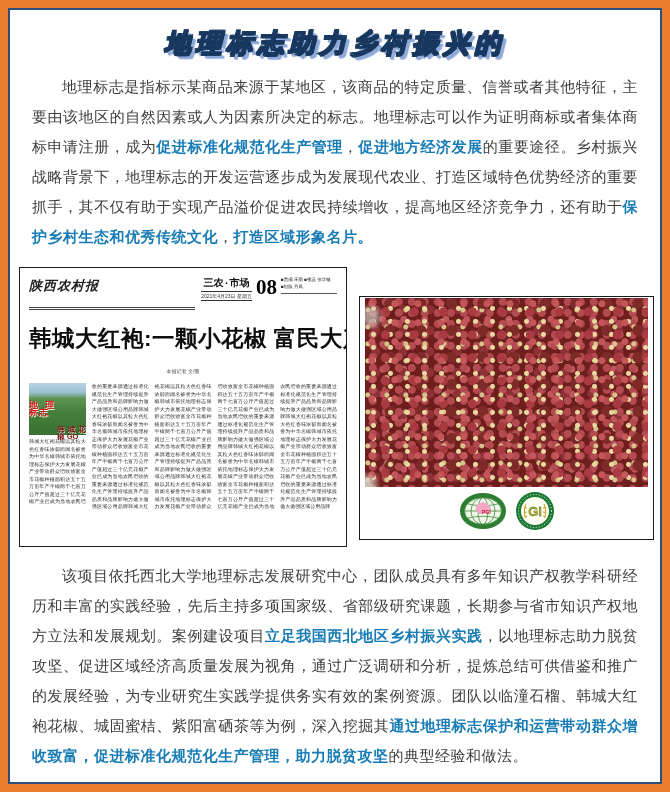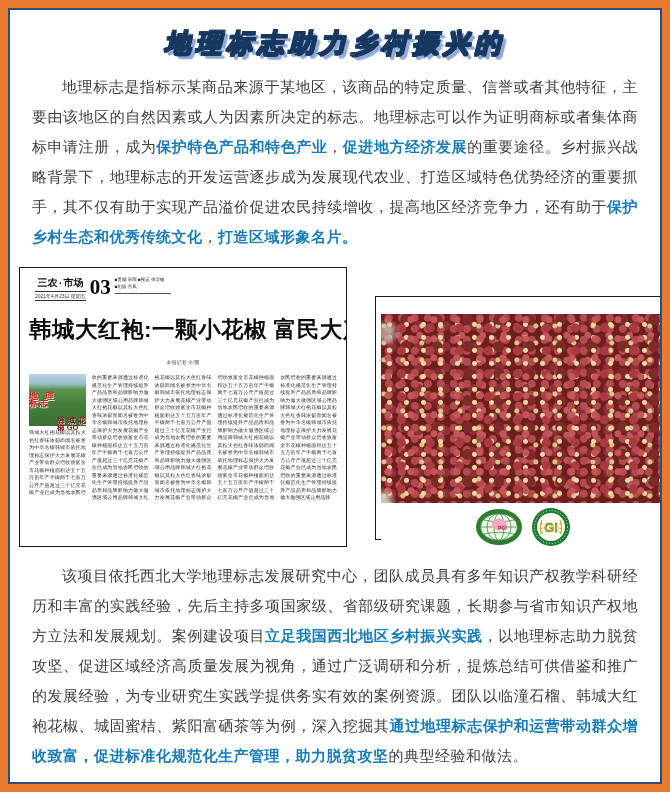--- a/index.html
+++ b/index.html
@@ -144,23 +144,23 @@
   .inset-l2 {
     font-size:7.5px; font-weight:bold; color:#7a1212;
     text-shadow:0.5px 0.5px 0 #ffffffcc;
     margin-top:48px;
   }
   
   .photo-panel {
     width:295px; height:244px;
     border:1px solid #1a1a1a;
     background:#fff;
-    margin-left:28px;
+    margin-left:12px;
     margin-top:29px;
-    padding:17px 5px 0 5px;
+    padding:1px 5px 0 5px;
     flex:none;
   }
   .pepper-photo {
     width:100%; height:189px;
     background-color:#6e1f1d;
     background-image:
       radial-gradient(circle at 0% 100%, rgba(214,208,196,0.9) 0 6px, transparent 16px),
       radial-gradient(circle at 2% 10%, rgba(200,195,185,0.7) 0 5px, transparent 14px),
       radial-gradient(circle at 30% 30%, #c4565a 0 3px, transparent 4px),
       radial-gradient(circle at 70% 60%, #a93a42 0 4px, transparent 5px),
@@ -186,32 +186,35 @@
 </head>
 <body>
 
 <div class="frame">
   <div class="inner">
 
     <h1 class="title">
       <span class="title-line">地理标志助力乡村振兴的</span>
     </h1>
 
-    <p class="para para-top"><span>地理标志是指标示某商品来源于某地区，该商品的特定质量、信誉或者其他特征，主要由该地区的自然因素或人为因素所决定的标志。地理标志可以作为证明商标或者集体商标申请注册，成为</span><span class="hl">保护特色产品和特色产业</span><span>，</span><span class="hl">促进地方经济发展</span><span>的重要途径。乡村振兴战略背景下，地理标志的开发运营逐步成为发展现代农业、打造区域特色优势经济的重要抓手，其不仅有助于实现产品溢价促进农民持续增收，提高地区经济竞争力，还有助于</span><span class="hl">保护乡村生态和优秀传统文化</span><span>，</span><span class="hl">打造区域形象名片。</span></p>
+    <p class="para para-top"><span>地理标志是指标示某商品来源于某地区，该商品的特定质量、信誉或者其他特征，主要由该地区的自然因素或人为因素所决定的标志。地理标志可以作为证明商标或者集体商标申请注册，成为</span><span class="hl">促进标准化规范化生产管理</span><span>，</span><span class="hl">促进地方经济发展</span><span>的重要途径。乡村振兴战略背景下，地理标志的开发运营逐步成为发展现代农业、打造区域特色优势经济的重要抓手，其不仅有助于实现产品溢价促进农民持续增收，提高地区经济竞争力，还有助于</span><span class="hl">保护乡村生态和优秀传统文化</span><span>，</span><span class="hl">打造区域形象名片。</span></p>
 
     <div class="media-row">
 
       <div class="newspaper">
         <div class="np-header">
+          <div class="np-masthead-wrap">
+            <span class="np-masthead">陕西农村报</span>
+          </div>
           <div class="np-right">
             <div class="np-section-block">
               <div class="np-section">三农·市场</div>
               <div class="np-date">2021年4月23日  星期五</div>
             </div>
-            <div class="np-pageno">03</div>
+            <div class="np-pageno">08</div>
             <div class="np-credits">
               <div>■责编 宋雨  ■视觉 张学敏</div>
               <div>■组版 丹凤</div>
             </div>
           </div>
         </div>
         <div class="np-headline">韩城大红袍:一颗小花椒 富民大产业</div>
         <div class="np-byline">本报记者 文/图</div>
         <div class="np-body">
           <div class="np-inset-photo">

